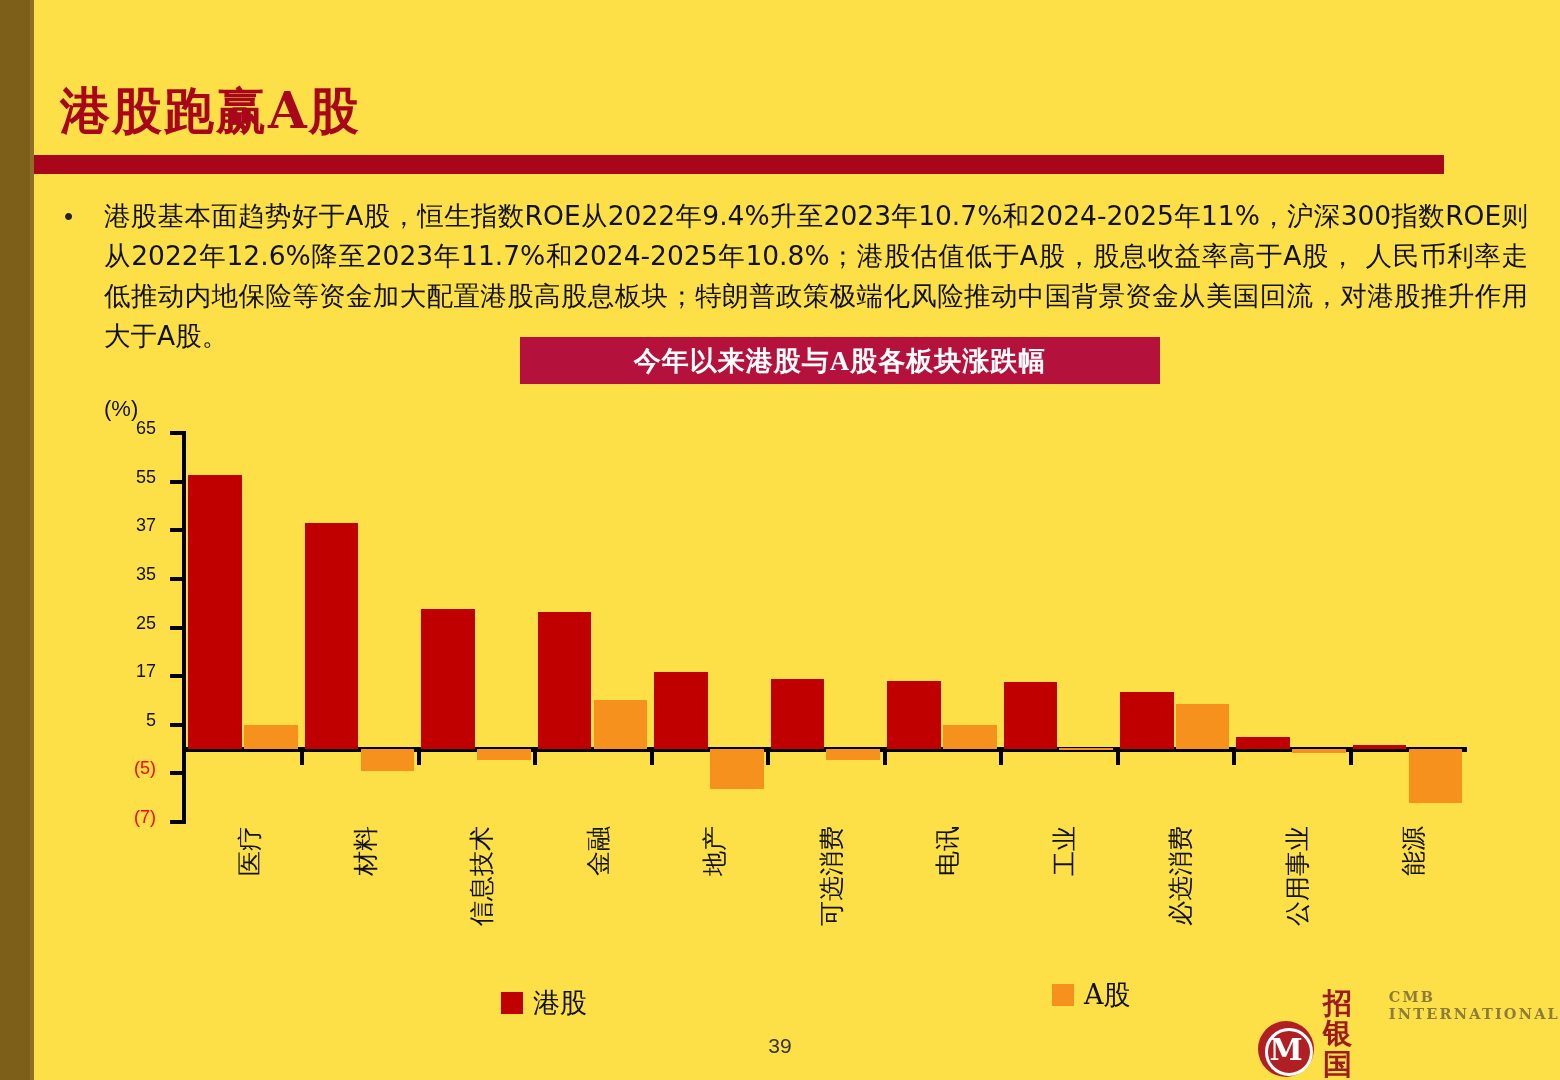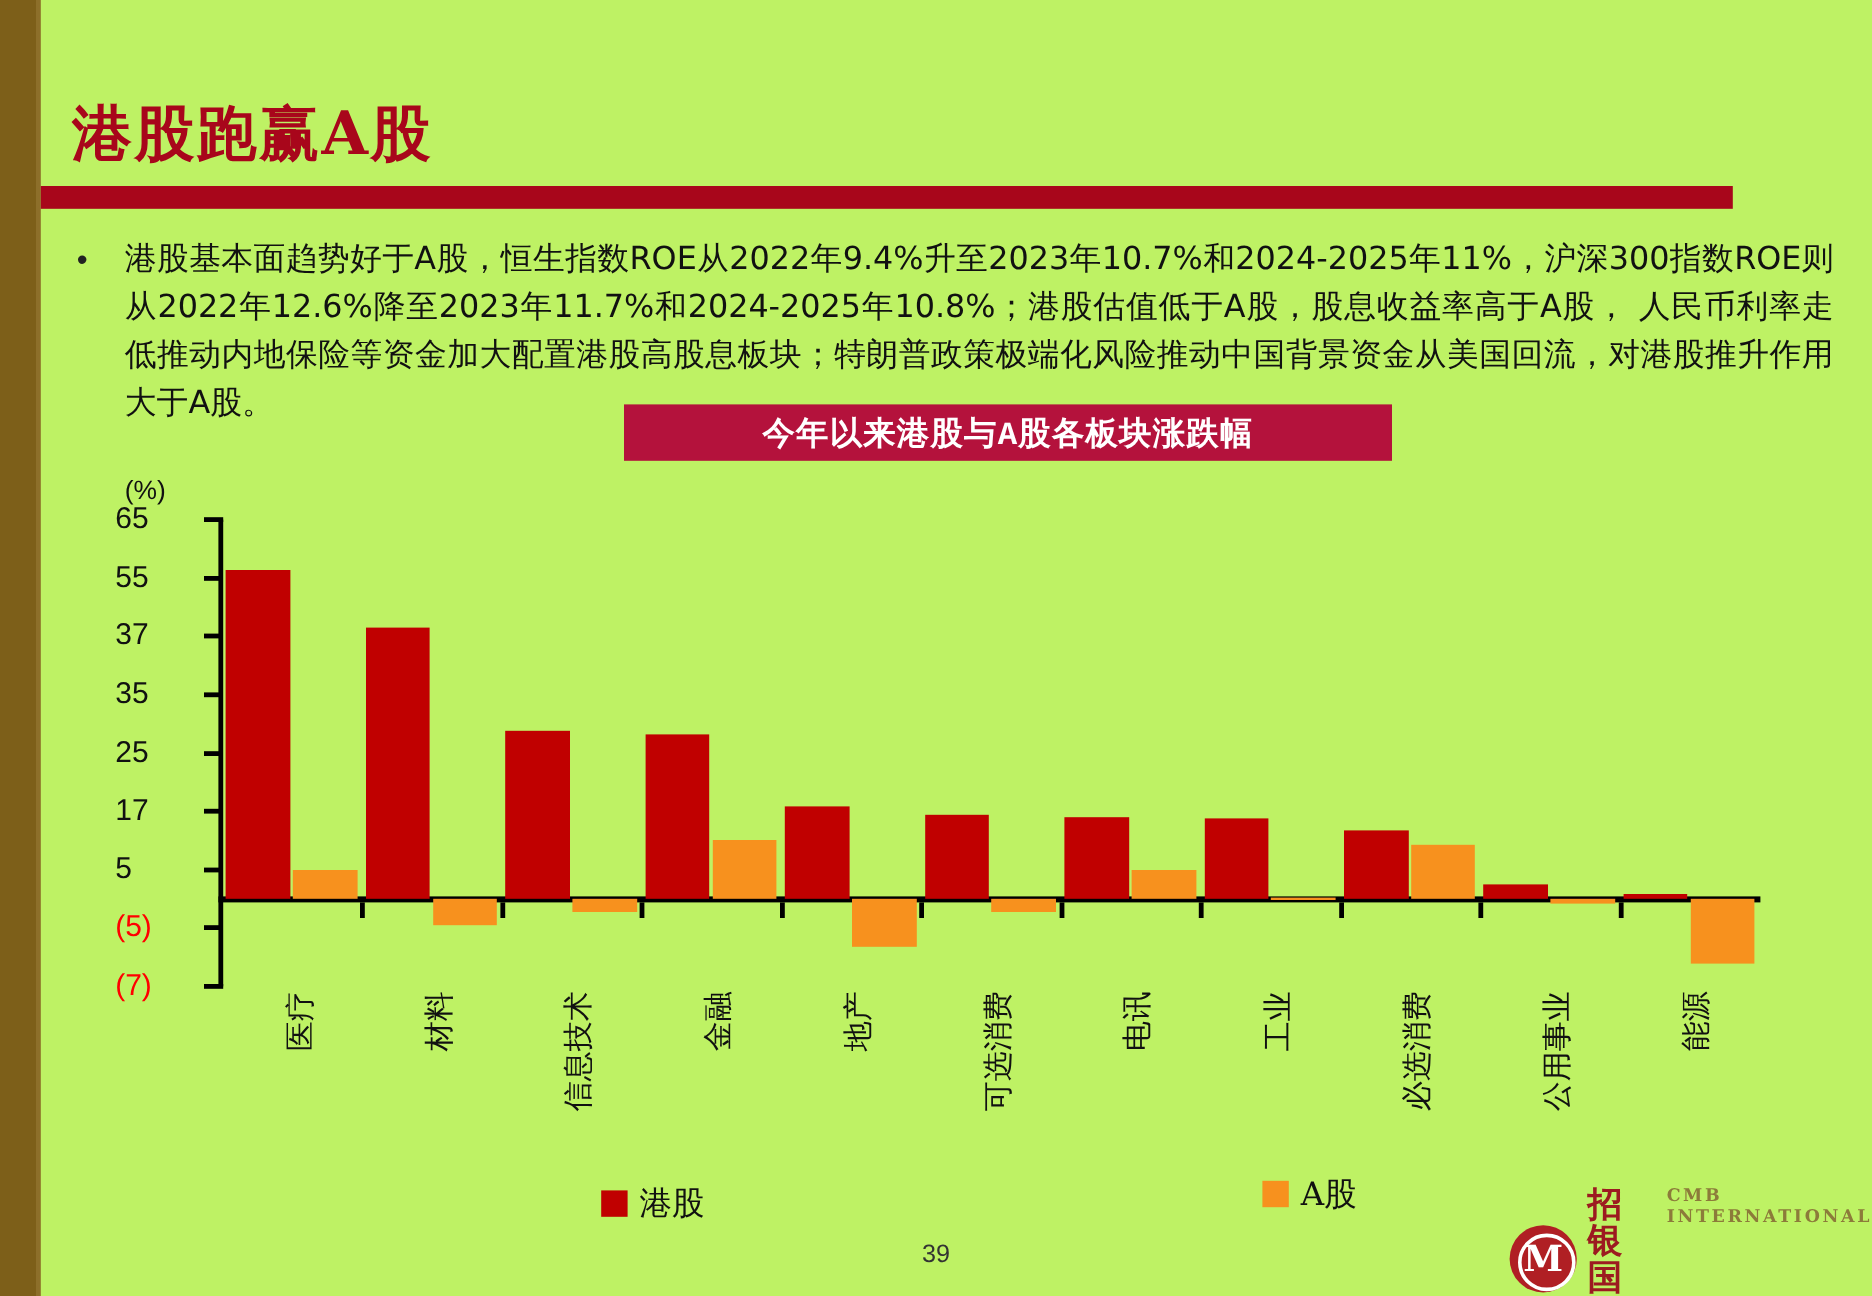--- a/index.html
+++ b/index.html
@@ -2,21 +2,21 @@
 <html><head>
 <meta charset="utf-8">
 <style>
   * { box-sizing: border-box; margin: 0; padding: 0; }
   html, body {
     width: 1560px; height: 1080px;
     background: #ffffff;
     font-family: "Liberation Sans", sans-serif;
     overflow: hidden;
   }
-  #slide { position: relative; width: 1560px; height: 1080px; background:#bef264; }
+  #slide { position: relative; width: 1560px; height: 1080px; background:#fde047; }
 
   
   .side-bar {
     position: absolute; left: 0; top: 0; width: 30px; height: 1080px;
     background: #7d5f19;
   }
   .side-bar-edge {
     position: absolute; left: 30px; top: 0; width: 4px; height: 1080px;
     background: #8d6f2a;
   }
@@ -50,36 +50,36 @@
     letter-spacing: 0px;
   }
 
   
   .chart-banner {
     position: absolute; left: 520px; top: 337px; width: 640px; height: 47px;
     background: #b4123c;
     display: flex; align-items: center; justify-content: center;
   }
   .chart-banner span {
-    font-family: Liberation Mono, monospace;
+    font-family: Liberation Serif, serif;
     font-size: 27px; font-weight: bold; color: #ffffff; letter-spacing: 1px;
   }
 
   
   #chart {
     position: absolute; left: 96px; top: 396px; width: 1380px; height: 450px;
   }
   .unit-label {
     position: absolute; left: 8px; top: 0px;
     font-size: 22px; color: #111;
   }
   .y-labels { position: absolute; left: 0; top: 0; width: 72px; height: 450px; }
   .y-label {
-    position: absolute; right: 0; width: 72px; text-align: left;
-    font-size: 25px; color: #111; transform: translateY(-15px);
+    position: absolute; right: 12px; width: 72px; text-align: right;
+    font-size: 18px; color: #111; transform: translateY(-15px);
     white-space: nowrap;
   }
   .y-label.neg { color: #ff0000; }
 
   .axis-spine {
     position: absolute; left: 86px; top: 37px; width: 4px; height: 389px;
     background: #000;
   }
   .axis-cap {
     position: absolute; left: 74px; width: 16px; height: 4px; background: #000;

